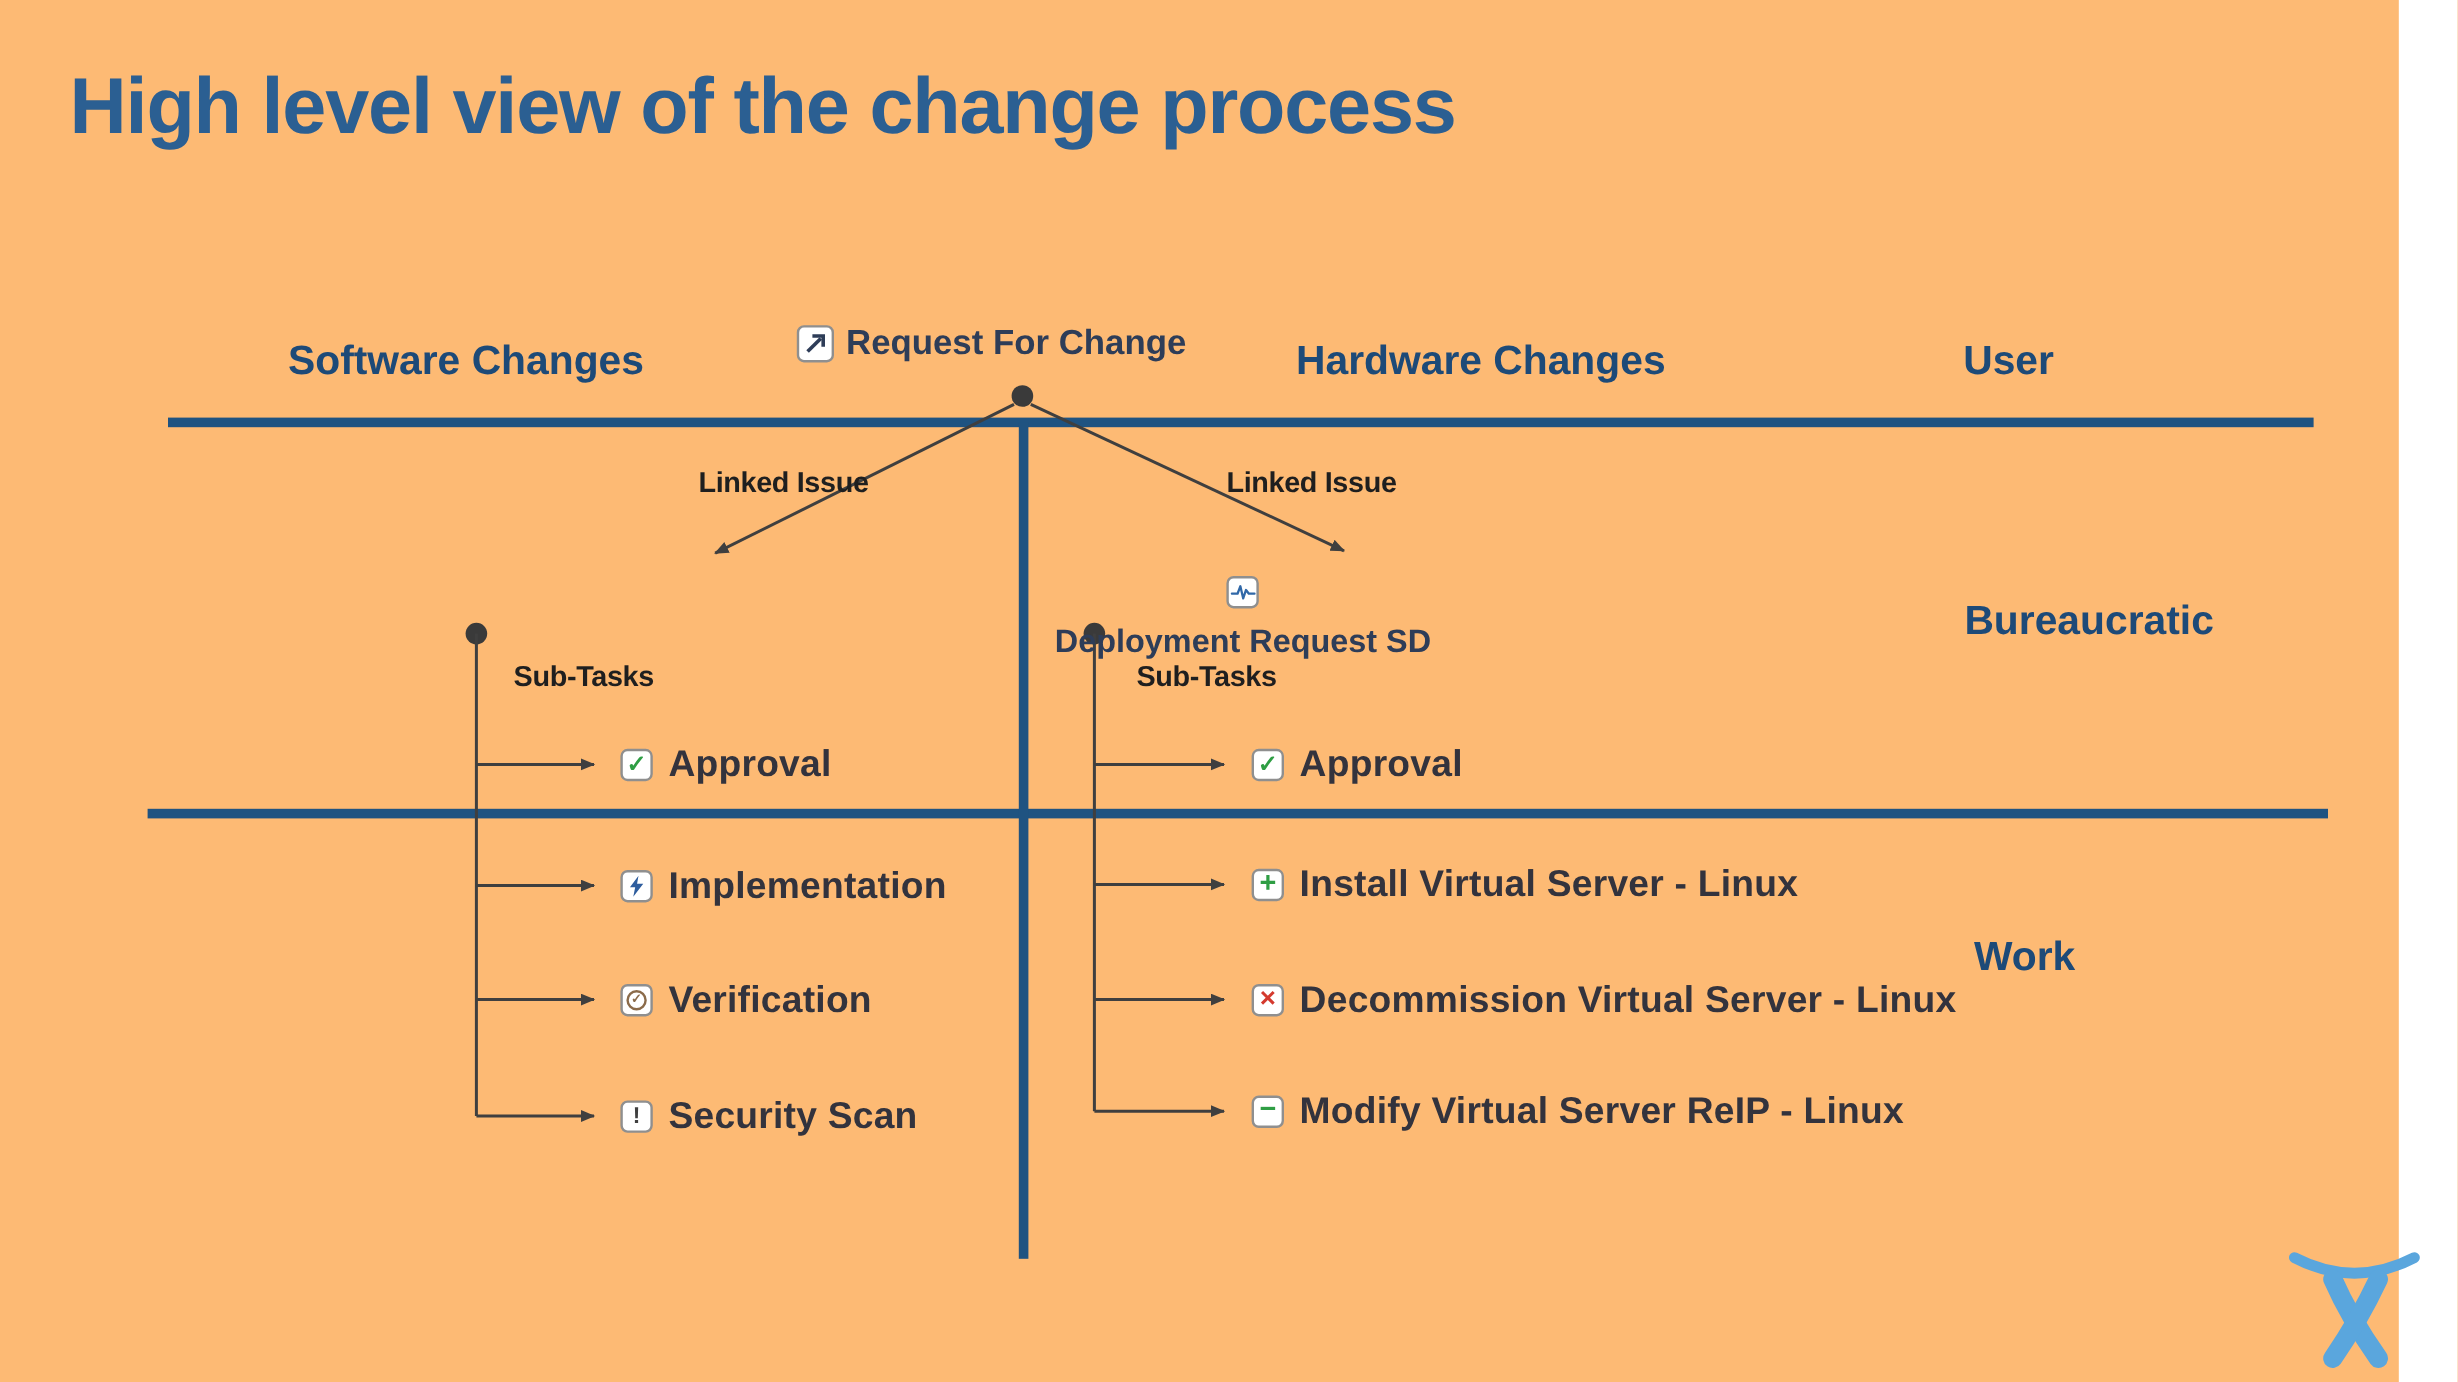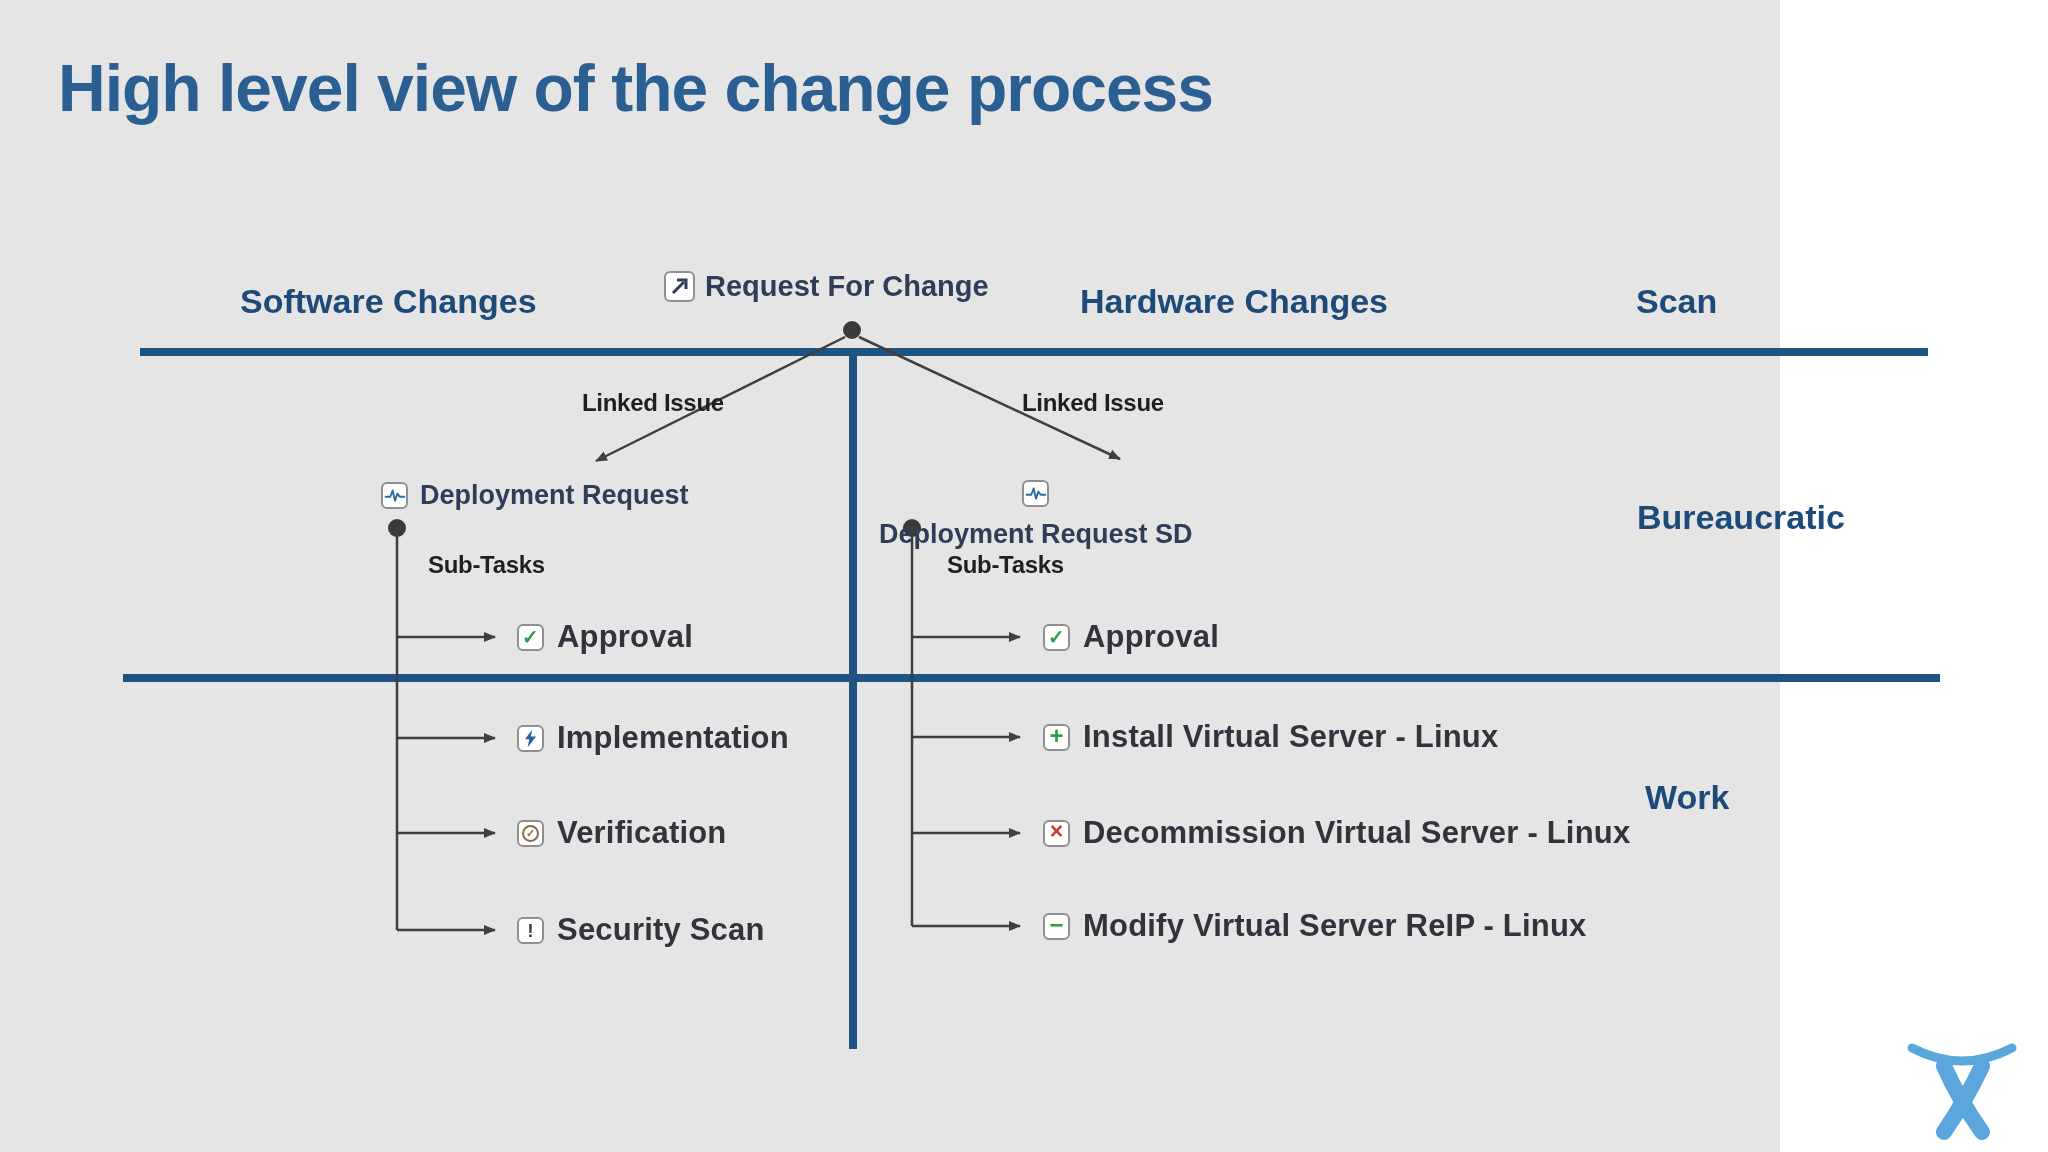--- a/index.html
+++ b/index.html
@@ -1,21 +1,21 @@
 <!DOCTYPE html>
 <html style="--title_blue: #2b5f92; --header_navy: #1d4a78; --divider_blue: #1f5381; --connector_gray: #3f3f3f; --text_dark: #33333d; --parent_navy: #2e3d58; --small_label: #1f1f1f; --green: #2f9e44; --red: #d43a2f; --bolt_blue: #2e5d9e; --pulse_blue: #3068a8; --brown: #8b6b4a; --icon_border: #8f8f8f; --logo_blue: #5aa6dd;"><head>
 <meta charset="utf-8">
 <style>
   html,body{margin:0;padding:0;}
   body{
     width:2048px;height:1152px;background:#ffffff;overflow:hidden;
     font-family:"Liberation Sans", sans-serif;
     -webkit-font-smoothing:antialiased;
   }
-  #slide{position:relative;width:1780px;height:1152px;background:#e5e5e5;}
+  #slide{position:relative;width:1999px;height:1152px;background:#fdba74;}
 
   .title{
     position:absolute;left:58px;top:50px;
     font-size:66px;font-weight:bold;letter-spacing:-1px;
     color:var(--title_blue);
   }
 
   .col-header{
     position:absolute;top:282px;
     font-size:34px;font-weight:bold;color:var(--header_navy);
@@ -65,21 +65,21 @@
 </style>
 </head>
 <body>
 
 <div id="slide">
 
   <div class="title">High level view of the change process</div>
 
   <div class="col-header" style="left:1080px;">Hardware Changes</div>
   <div class="col-header" style="left:240px;">Software Changes</div>
-  <div class="col-header" style="left:1636px;">Scan</div>
+  <div class="col-header" style="left:1636px;">User</div>
 
   <div class="row-header" style="left:1637px;top:498px;">Bureaucratic</div>
   <div class="row-header" style="left:1645px;top:778px;">Work</div>
 
   <div class="hline" style="left:140px;top:348px;width:1788px;"></div>
   <div class="hline" style="left:123px;top:674px;width:1817px;"></div>
   <div class="vline" style="left:849px;top:352px;height:697px;"></div>
 
   <svg id="connector-overlay" width="2048" height="1152" viewBox="0 0 2048 1152">
     <defs>
@@ -114,28 +114,20 @@
         <path d="M4 17 L15 6" stroke="#2e3d58" stroke-width="3" fill="none"></path>
         <path d="M8 4 H17 V13" stroke="#2e3d58" stroke-width="3" fill="none"></path>
       </svg>
     </span>
     <span class="rfc-label">Request For Change</span>
   </div>
 
   <div class="diagram-text small-label" style="left:582px;top:389px;">Linked Issue</div>
   <div class="diagram-text small-label" style="left:1022px;top:389px;">Linked Issue</div>
 
-  <div class="diagram-text parent-group" style="left:381px;top:480px;">
-    <span class="tile">
-      <svg width="22" height="22" viewBox="0 0 28 28">
-        <polyline points="2,15 8,15 11,7 14,20 17,11 20,15 26,15" stroke="#3068a8" stroke-width="2.4" fill="none" stroke-linejoin="round" stroke-linecap="round"></polyline>
-      </svg>
-    </span>
-    <span class="parent-label">Deployment Request</span>
-  </div>
   <div class="diagram-text small-label" style="left:428px;top:551px;">Sub-Tasks</div>
 
   <div class="diagram-text parent-group" style="left:879px;top:480px;flex-direction:column;">
     <span class="tile">
       <svg width="22" height="22" viewBox="0 0 28 28">
         <polyline points="2,15 8,15 11,7 14,20 17,11 20,15 26,15" stroke="#3068a8" stroke-width="2.4" fill="none" stroke-linejoin="round" stroke-linecap="round"></polyline>
       </svg>
     </span>
     <span class="parent-label">Deployment Request SD</span>
   </div>

